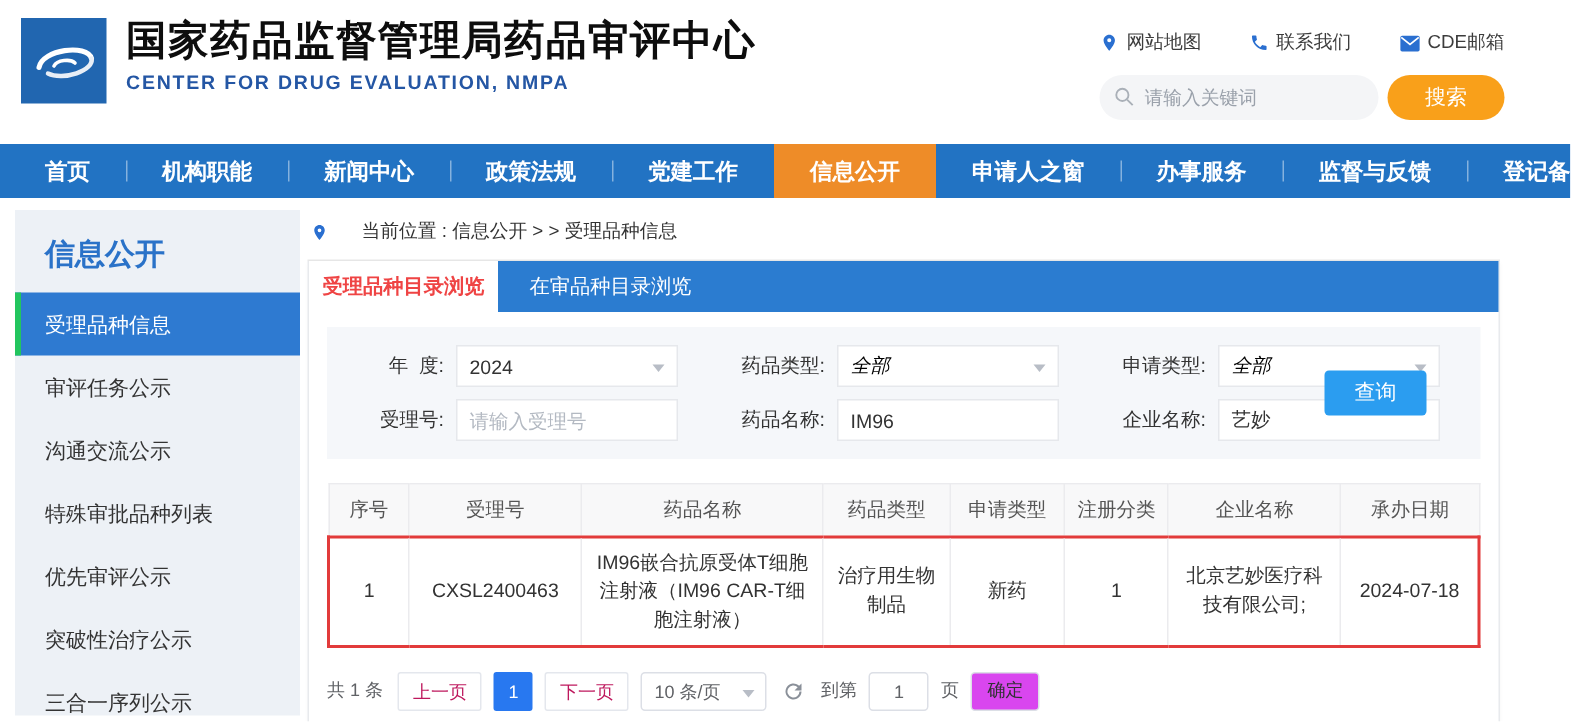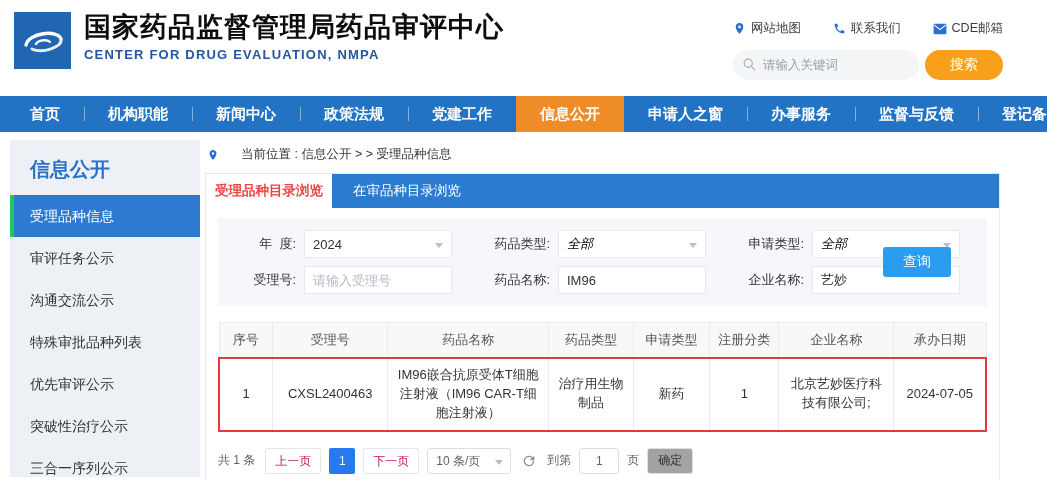--- a/index.html
+++ b/index.html
@@ -70,21 +70,21 @@
 
   
   .pagination { display:flex; align-items:center; margin:13px 12px 14px 12px; font-size:12px; color:#606266; gap:8px; }
   .pg-total { margin-right:2px; }
   .pg-btn { min-width:56px; height:26px; line-height:24px; text-align:center; border:1px solid #e4e7ed; background:#fff; color:#be185d; border-radius:2px; cursor:default; padding:0 8px; }
   .pg-num { width:26px; height:26px; line-height:26px; text-align:center; background:#2878f0; color:#fff; border-radius:2px; cursor:pointer; }
   .pg-size { position:relative; width:84px; height:26px; line-height:24px; border:1px solid #dcdfe6; border-radius:3px; background:#fff; color:#606266; padding:0 20px 0 8px; cursor:pointer; }
   .pg-size .caret { top:11px; right:7px; }
   .pg-refresh { display:flex; align-items:center; cursor:pointer; margin:0 2px; }
   .pg-goto-input { width:40px; height:26px; border:1px solid #dcdfe6; border-radius:3px; text-align:center; font-size:12px; color:#606266; outline:none; font-family:inherit; }
-  .pg-confirm { min-width:46px; height:26px; border:1px solid #dcdfe6; background:#a3a3a3; border-radius:3px; color:#303133; font-size:12px; cursor:pointer; font-family:inherit; }
+  .pg-confirm { min-width:46px; height:26px; border:1px solid #dcdfe6; background:#d946ef; border-radius:3px; color:#303133; font-size:12px; cursor:pointer; font-family:inherit; }
 </style>
 </head>
 <body>
 
 <div class="page">
 
   <div class="site-header">
     <div class="logo">
       <svg width="46" height="46" viewBox="0 0 46 46">
         <path d="M6 27 C8 15, 38 11, 41 21" stroke="#fff" stroke-width="3.4" fill="none" stroke-linecap="round"></path>
@@ -244,21 +244,21 @@
           </thead>
           <tbody>
             <tr class="highlight">
               <td>1</td>
               <td>CXSL2400463</td>
               <td>IM96嵌合抗原受体T细胞注射液（IM96 CAR-T细胞注射液）</td>
               <td>治疗用生物制品</td>
               <td>新药</td>
               <td>1</td>
               <td>北京艺妙医疗科技有限公司;</td>
-              <td>2024-07-05</td>
+              <td>2024-07-18</td>
             </tr>
           </tbody>
         </table>
       </div>
 
       <div class="pagination">
         <span class="pg-total">共 1 条</span>
         <div class="pg-btn">上一页</div>
         <div class="pg-num">1</div>
         <div class="pg-btn">下一页</div>

